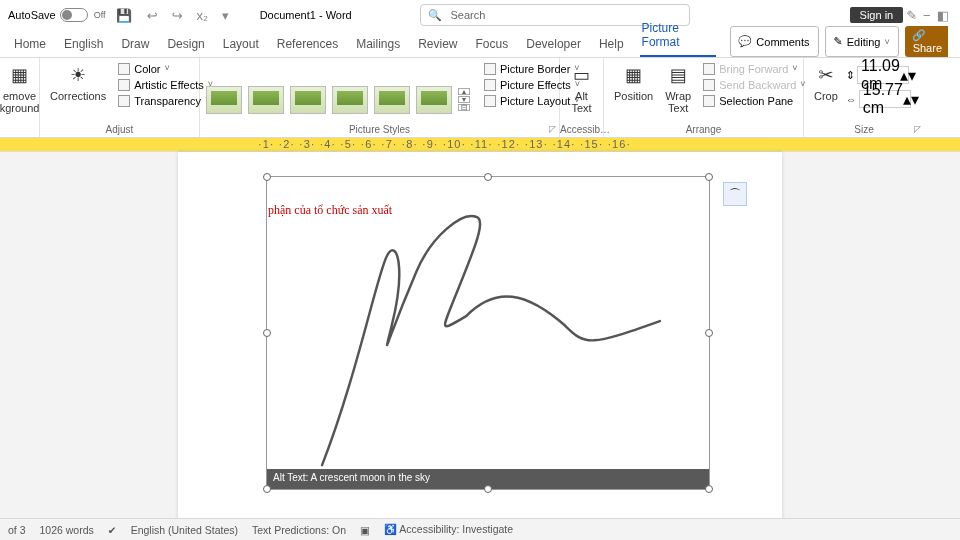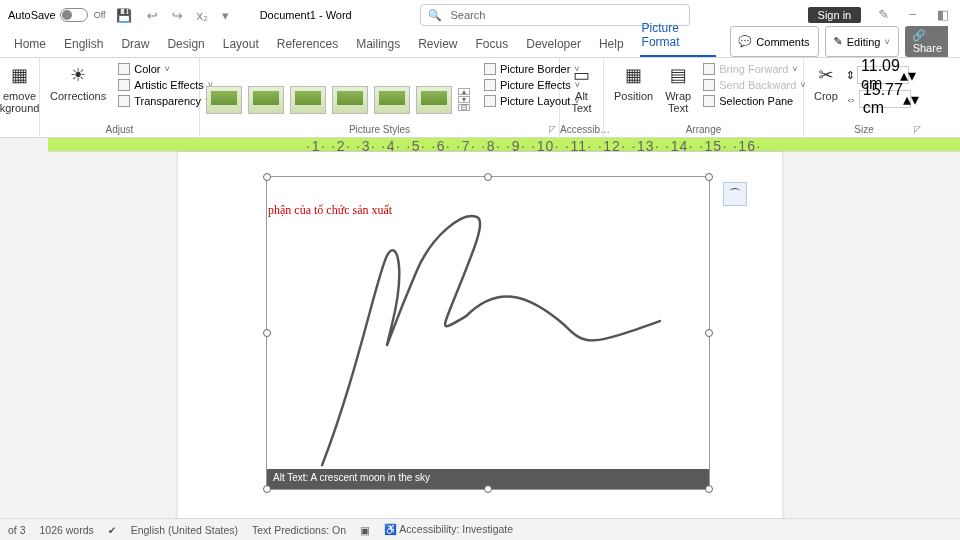--- a/index.html
+++ b/index.html
@@ -7,51 +7,51 @@
 
 
 .titlebar { height: 30px; display: flex; align-items: center; padding: 12px 8px; gap: 8px; background: #fff; font-size: 11px; }
 .autosave { display: flex; align-items: center; gap: 4px; }
 .toggle { width: 28px; height: 14px; border: 1px solid #888; border-radius: 8px; position: relative; background: #fff; }
 .toggle::after { content:""; position:absolute; left:1px; top:1px; width:10px; height:10px; border-radius:50%; background:#888; }
 .toggle-lbl { font-size: 9px; color:#666; margin-left:2px; }
 .qa-icon { color:#888; font-size: 13px; padding: 0 3px; }
 .doctitle { margin-left: 20px; }
 .searchbox { margin-left: 60px; flex: 0 0 270px; height: 22px; border: 1px solid #ccc; border-radius: 4px; display:flex; align-items:center; padding: 0 8px; gap:8px; color:#666; }
-.tb-right { margin-left:auto; display:flex; align-items:flex-start; gap:14px; }
+.tb-right { margin-left:auto; display:flex; align-items:flex-end; }
 .signin { background:#3b3b3b; color:#fff; padding:2px 10px; border-radius:2px; font-size:11px; }
 
 
 .tabs { height: 28px; display:flex; align-items:flex-end; padding: 0 12px; gap: 14px; background:#fff; font-size: 12px; border-bottom:1px solid #d9d9d9; }
 .tab { padding: 4px 2px 6px; color:#555; cursor:pointer; }
 .tab.active { color:#185abd; border-bottom:2px solid #185abd; }
 .tabs-right { margin-left:auto; display:flex; gap:6px; }
 .btn-outline { border:1px solid #bbb; border-radius:3px; padding:2px 8px; display:flex; align-items:center; gap:4px; font-size:11px; }
-.btn-share { background:#737373; color:#fff; border-radius:3px 0 0 3px; padding:3px 6px 3px 8px; font-size:11px; }
+.btn-share { background:#a16207; color:#fff; border-radius:3px 0 0 3px; padding:3px 6px 3px 8px; font-size:11px; }
 
 
 .ribbon { height: 80px; background:#fff; border-bottom:1px solid #d9d9d9; display:flex; font-size:11px; position:relative; }
 .rgrp { border-right:1px solid #e3e3e3; padding: 4px 6px 0; display:flex; flex-direction:column; position:relative; }
 .rgrp-label { position:absolute; bottom:2px; left:0; right:0; text-align:center; color:#666; font-size:10px; }
 .rgrp-body { display:flex; gap:4px; flex:1; }
 .vbtn { display:flex; flex-direction:column; align-items:center; justify-content:flex-start; gap:2px; padding: 2px 4px; color:#333; text-align:center; line-height:1.1; }
 .vbtn .ico { font-size:18px; height:24px; display:flex; align-items:center; }
 .smallrows { display:flex; flex-direction:column; gap:2px; }
-.smallrow { display:flex; align-items:center; gap:4px; padding:1px 4px; white-space:nowrap; }
+.smallrow { display:flex; gap:4px; padding:1px 4px; white-space:nowrap; }
 .smallrow .sq { width:12px; height:12px; border:1px solid #999; background:#f6f6f6; }
 .thumb { width:36px; height:28px; border:1px solid #bbb; background:linear-gradient(#e8f0d8,#cfe0b0); position:relative; display:inline-block; }
 .thumb::after{content:"";position:absolute;inset:4px 4px 8px;background:linear-gradient(#8db555,#6a9638);}
 .gallery { display:flex; gap:6px; align-items:center; }
 .gal-more { display:flex; flex-direction:column; gap:1px; }
 .gal-more span { width:12px; height:7px; border:1px solid #aaa; font-size:8px; line-height:6px; text-align:center; color:#666; }
 .sizebox { border:1px solid #ccc; width:52px; height:18px; display:flex; align-items:center; justify-content:space-between; padding:0 3px; font-size:16px; }
 .launch { position:absolute; right:3px; bottom:3px; font-size:9px; color:#888; }
 
 
-.ruler { height:14px; background:#bef264; border-bottom:1px solid #ddd; font-size:14px; color:#666; letter-spacing:1px; padding-left:258px; white-space:nowrap; overflow:hidden;margin-left:48px; }
+.ruler { height:14px; background:#fde047; border-bottom:1px solid #ddd; font-size:11px; color:#666; letter-spacing:1px; padding-left:258px; white-space:nowrap; overflow:hidden; }
 
 
 .docarea { background:#f3f3f3; position:relative; height: 368px; }
 .page { position:absolute; left:178px; top:0; width:604px; height:100%; background:#fff; box-shadow:0 0 4px rgba(0,0,0,0.15); }
 .redtext { position:absolute; left:90px; top:8px; color:#c00; font-size:12px; font-family:serif;margin-top:43px; }
 .selbox { position:absolute; left:88px; top:24px; width:444px; height:314px; border:1px solid #999; }
 .handle { position:absolute; width:8px; height:8px; background:#fff; border:1px solid #666; border-radius:50%; }
 .alttext { position:absolute; left:0; right:0; bottom:0; height:20px; background:#595959; color:#fff; font-size:10px; padding:3px 6px; }
 .layoutbtn { position:absolute; left:545px; top:30px; width:24px; height:24px; border:1px solid #b5cce8; background:#eaf1fa; display:flex; align-items:center; justify-content:center; }
 

